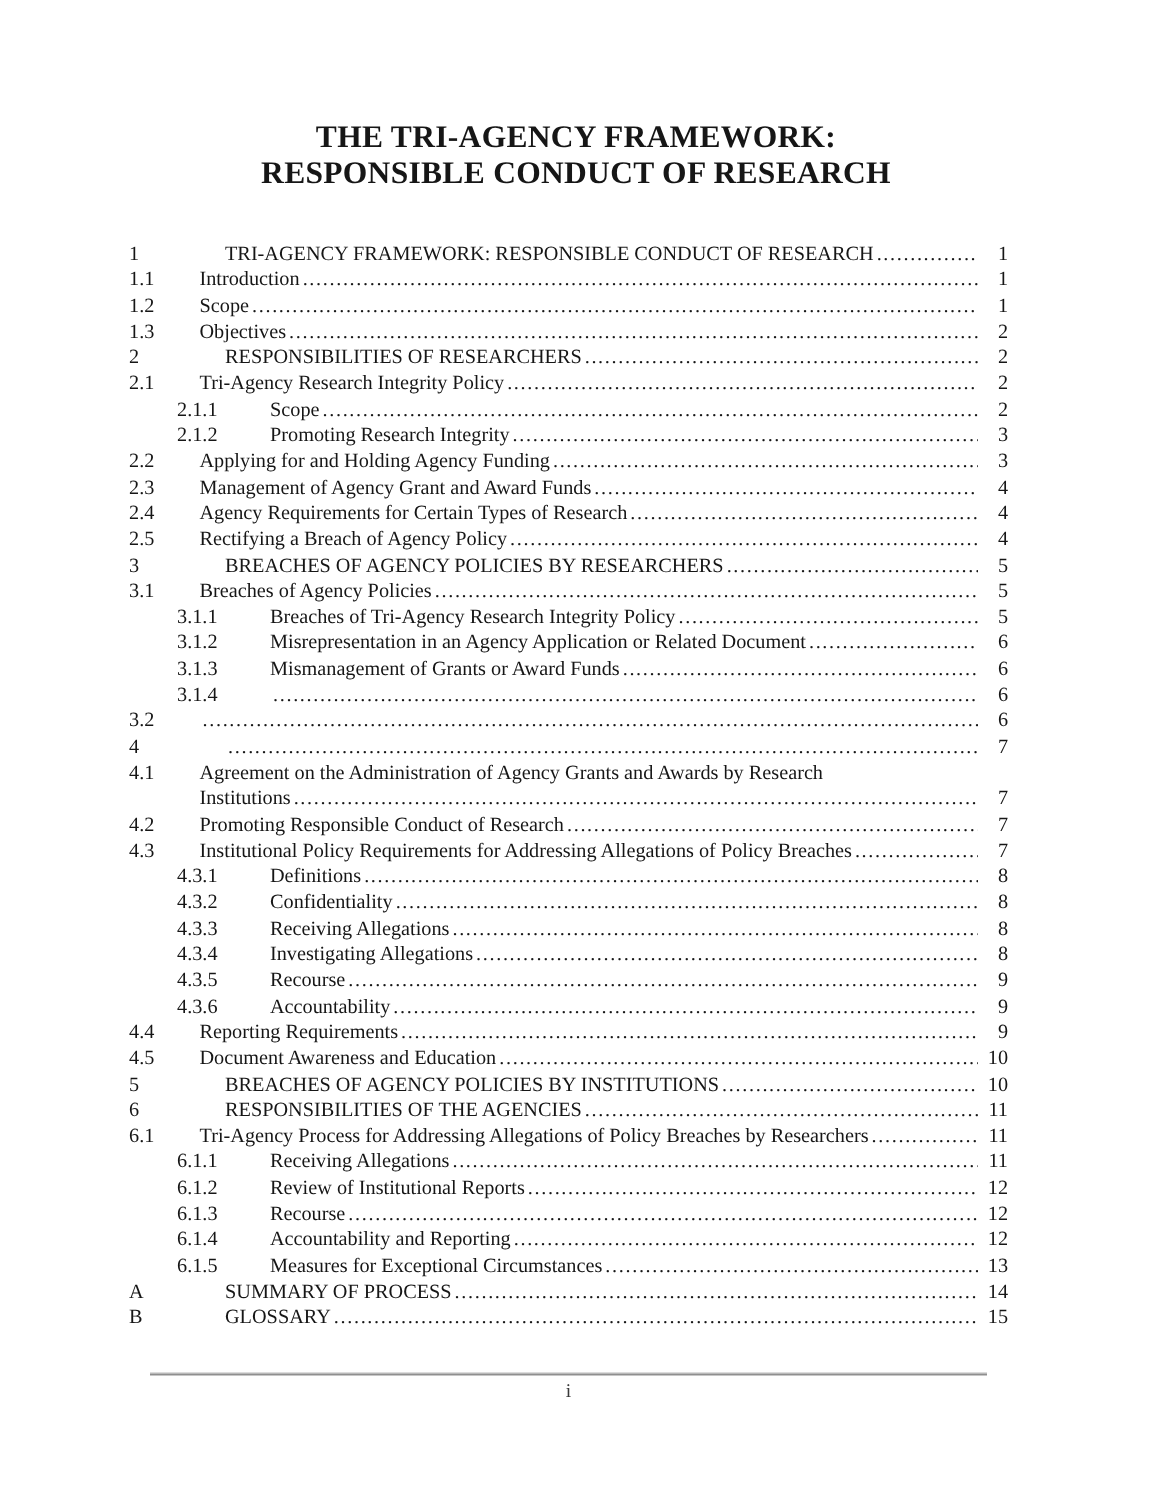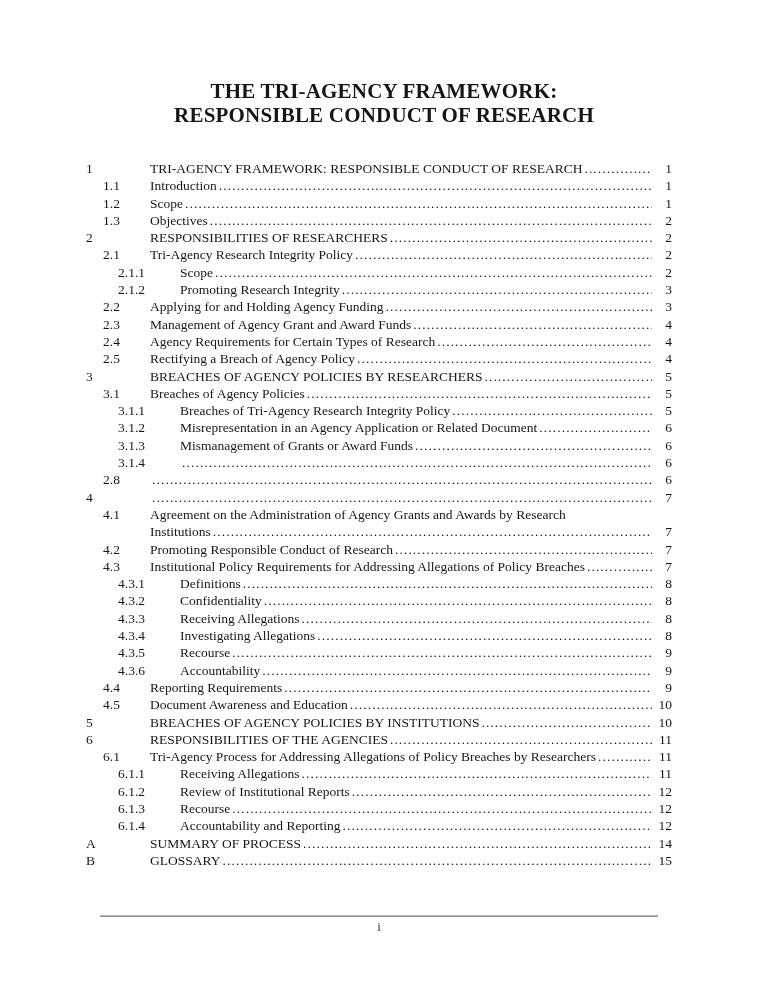--- a/index.html
+++ b/index.html
@@ -37,21 +37,21 @@
   }
   .row {
     display: flex;
     align-items: baseline;
     line-height: 17.3px;
     height: 17.3px;
     white-space: nowrap;
   }
   .num { flex: none; }
   .lv1 > .num { margin-left: 0;    width: 64px; }
-  .lv2 > .num { margin-left: 17px; width: 47px; }
+  .lv2 > .num { width: 47px; }
   .lv3 > .num { margin-left: 32px; width: 62px; }
   .label { flex: none; }
   .dots {
     flex: 1 1 auto;
     overflow: hidden;
     white-space: nowrap;
     margin-left: 2px;
     min-width: 0;
   }
   .dots::after {
@@ -195,21 +195,21 @@
       <span class="label">Mismanagement of Grants or Award Funds</span>
       <span class="dots"></span>
       <span class="page-ref">6</span>
     </div>
       <div class="row lv3">
       <span class="num">3.1.4</span>
       <span class="dots"></span>
       <span class="page-ref">6</span>
     </div>
       <div class="row lv2">
-      <span class="num">2.8</span>
+      <span class="num">3.2</span>
       <span class="dots"></span>
       <span class="page-ref">6</span>
     </div>
       <div class="row lv1">
       <span class="num">4</span>
       <span class="dots"></span>
       <span class="page-ref">7</span>
     </div>
       <div class="row lv2">
       <span class="num">4.1</span>
@@ -317,20 +317,26 @@
       <span class="label">Recourse</span>
       <span class="dots"></span>
       <span class="page-ref">12</span>
     </div>
       <div class="row lv3">
       <span class="num">6.1.4</span>
       <span class="label">Accountability and Reporting</span>
       <span class="dots"></span>
       <span class="page-ref">12</span>
     </div>
+      <div class="row lv3">
+      <span class="num">6.1.5</span>
+      <span class="label">Measures for Exceptional Circumstances</span>
+      <span class="dots"></span>
+      <span class="page-ref">13</span>
+    </div>
       <div class="row lv1">
       <span class="num">A</span>
       <span class="label">SUMMARY OF PROCESS</span>
       <span class="dots"></span>
       <span class="page-ref">14</span>
     </div>
       <div class="row lv1">
       <span class="num">B</span>
       <span class="label">GLOSSARY</span>
       <span class="dots"></span>

